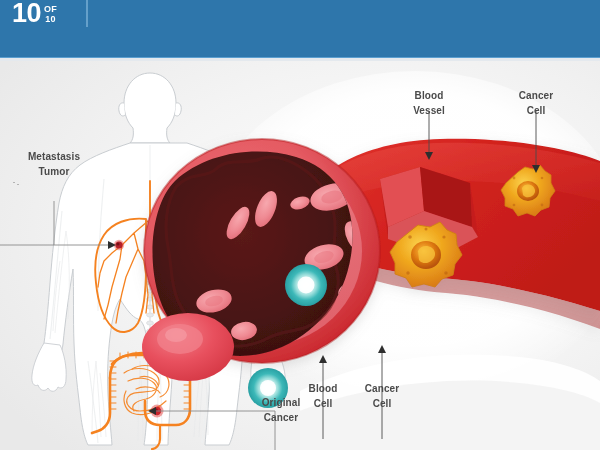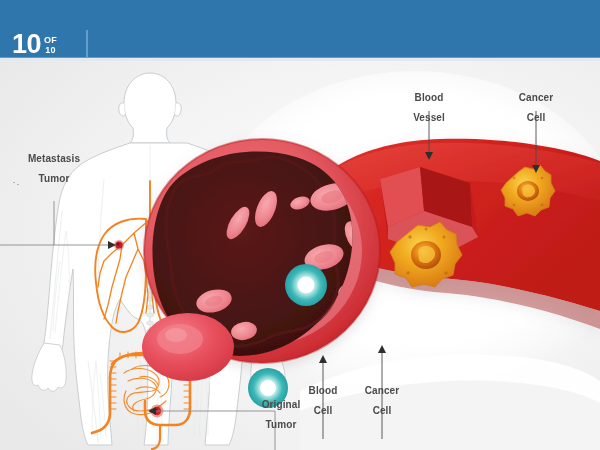--- a/index.html
+++ b/index.html
@@ -9,21 +9,21 @@
     font-family:"Liberation Sans","DejaVu Sans",sans-serif;
     background:#f0f0f0;
   }
   #stage{position:relative;width:600px;height:450px;background:#efefef;overflow:hidden;}
 
   
   #header{
     position:absolute;left:0;top:0;width:600px;height:57px;
     background:#2e76ab;
     box-sizing:border-box;
-    display:flex;align-items:flex-end;gap:16px;
+    display:flex;align-items:flex-start;gap:16px;
   }
   #header-underline{position:absolute;left:0;top:57px;width:600px;height:1px;background:#5b9fd0;}
   #header-underline2{position:absolute;left:0;top:58px;width:600px;height:3px;background:#e4e9ee;}
 
   .hdr-num-wrap{display:flex;align-items:flex-end;margin-left:12px;}
   .hdr-num{
     color:#ffffff;font-size:27px;font-weight:bold;line-height:26px;
     letter-spacing:-0.5px;
   }
   .hdr-of{
@@ -34,21 +34,21 @@
   .hdr-divider{width:2px;height:27px;background:#6fa8cf;margin-left:13px;margin-right:14px;opacity:.85;}
   .hdr-title{color:#ffffff;font-size:19px;font-weight:bold;letter-spacing:.1px;}
 
   
   #art{position:absolute;left:0;top:61px;width:600px;height:389px;}
   #art svg{display:block;}
 
   
   .label{
     position:absolute;color:#4a4a4a;font-size:10px;font-weight:bold;
-    line-height:20px;text-align:center;letter-spacing:.1px;
+    line-height:15px;text-align:center;letter-spacing:.1px;
     white-space:pre-line;
   }
   #lbl-metastatic{left:10px;top:149px;width:88px;text-align:center;}
   #lbl-original{left:246px;top:395px;width:70px;text-align:center;}
   #lbl-bloodcell{left:297px;top:381px;width:52px;text-align:center;}
   #lbl-cancercell-bottom{left:356px;top:381px;width:52px;text-align:center;}
   #lbl-bloodvessel{left:398px;top:88px;width:62px;text-align:center;}
   #lbl-cancercell-top{left:505px;top:88px;width:62px;text-align:center;}
 </style>
 </head>
@@ -520,21 +520,21 @@
       <path d="M382,284 L378,292 L386,292 Z"></path>
       <path d="M148,350 L156,346 L156,354 Z"></path>
       <path d="M116,184 L108,180 L108,188 Z"></path>
     </g>
   </svg>
   </div>
 
   <div class="label" id="lbl-metastatic">Metastasis
 Tumor</div>
   <div class="label" id="lbl-original">Original
-Tumor</div>
+Cancer</div>
   <div class="label" id="lbl-bloodcell">Blood
 Cell</div>
   <div class="label" id="lbl-cancercell-bottom">Cancer
 Cell</div>
   <div class="label" id="lbl-bloodvessel">Blood
 Vessel</div>
   <div class="label" id="lbl-cancercell-top">Cancer
 Cell</div>
 
 </div>

